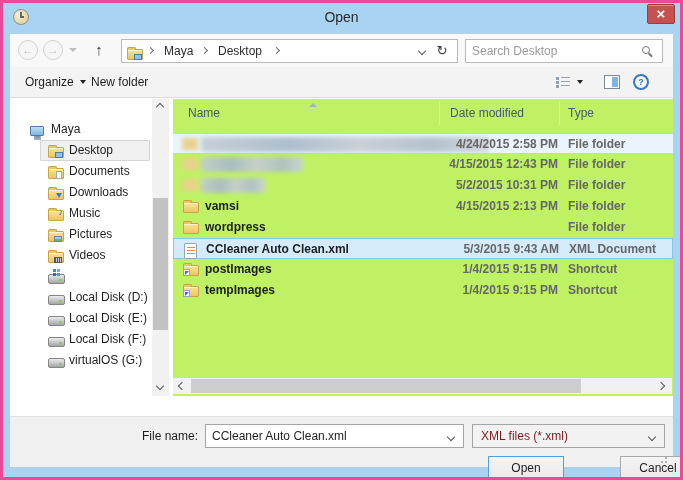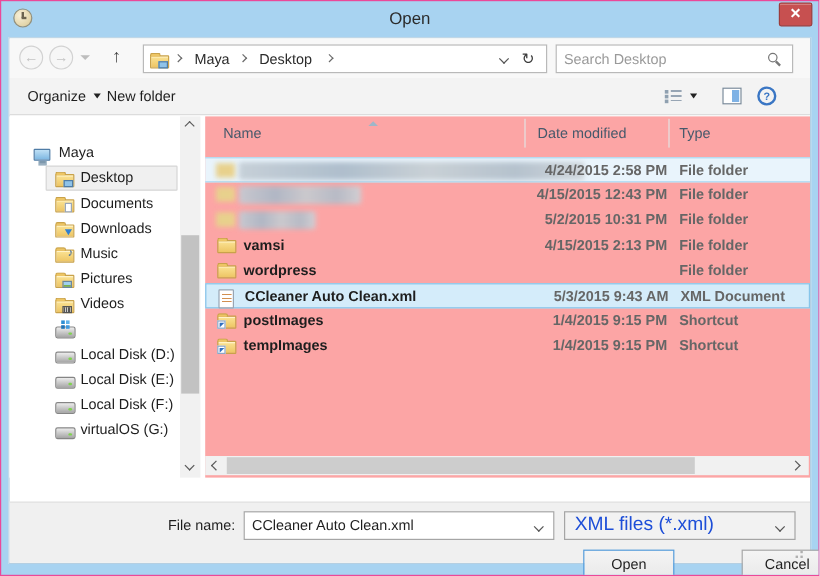--- a/index.html
+++ b/index.html
@@ -1,17 +1,17 @@
 <!DOCTYPE html>
 <html><head>
 <meta charset="utf-8">
 <style>
   * { margin:0; padding:0; box-sizing:border-box; font-family:"Liberation Sans","DejaVu Sans",sans-serif; }
   body { background:#fff; }
-  .window { position:relative; width:683px; height:480px; background:#a8d3f1; border:1px solid #ec4899; overflow:hidden; }
+  .window { position:relative; width:683px; height:480px; background:#a8d3f1; border:3px solid #ec4899; overflow:hidden; }
 
   
   .titlebar { position:absolute; top:0; left:0; right:0; height:30px; }
   .app-icon { position:absolute; left:10px; top:6px; width:16px; height:16px; border-radius:50%;
     background:radial-gradient(circle at 35% 35%, #f8f0d8, #d9c894); border:1px solid #93907c; }
   .app-icon::before { content:""; position:absolute; left:6px; top:2px; width:2px; height:5px; background:#6b6350; }
   .app-icon::after  { content:""; position:absolute; left:6px; top:6px; width:4px; height:2px; background:#6b6350; }
   .title { position:absolute; left:0; right:0; top:0; height:30px; line-height:28px; text-align:center;
     font-size:14px; color:#2b2b2b; }
   .close-btn { position:absolute; top:1px; right:5px; width:28px; height:20px; background:#c75050;
@@ -107,21 +107,21 @@
 
   
   .vscroll { position:absolute; left:142px; top:0; bottom:0; width:17px; background:#f1f1f1; }
   .sb-btn { position:absolute; left:0; width:17px; height:16px; cursor:pointer; }
   .sb-chev { position:absolute; left:5px; top:5px; width:6px; height:6px; border-left:1.5px solid #5a5a5a; border-top:1.5px solid #5a5a5a; }
   .chev-up { transform:rotate(45deg); } .chev-dn { transform:rotate(225deg); top:3px; }
   .chev-lf { transform:rotate(315deg); left:6px; } .chev-rt { transform:rotate(135deg); left:3px; }
   .v-thumb { position:absolute; left:1px; right:1px; top:99px; height:132px; background:#c2c2c2; cursor:pointer; }
 
   
-  .list { position:absolute; left:163px; right:0; top:0; bottom:0; background:#fca5a5; }
+  .list { position:absolute; left:163px; right:0; top:0; bottom:0; background:#bef264; }
   .list-header { position:absolute; left:0; right:0; top:0; height:28px; font-size:12px; color:#47596b; }
   .col-h { position:absolute; top:0; height:28px; line-height:28px; cursor:pointer; }
   .h-name { left:15px; } .h-date { left:277px; } .h-type { left:395px; }
   .col-div { position:absolute; top:2px; height:24px; width:1px; background:#e3e3e3; }
   .div-1 { left:266px; } .div-2 { left:386px; }
   .sort-caret { position:absolute; left:136px; top:4px; width:0; height:0;
     border-left:4px solid transparent; border-right:4px solid transparent; border-bottom:4px solid #9fb6c8; }
 
   .rows { position:absolute; left:0; right:0; top:34px; }
   .frow { position:relative; height:21px; font-size:12px; cursor:pointer;font-weight:bold; }
@@ -141,21 +141,21 @@
   .h-left { left:0; } .h-right { right:0; left:auto; }
   .h-thumb { position:absolute; left:18px; top:1px; bottom:1px; width:390px; background:#cdcdcd; cursor:pointer; }
 
   
   .footer { position:absolute; left:0; right:0; bottom:0; height:51px; background:#f0f0f0; border-top:1px solid #e2e2e2; }
   .fn-label { position:absolute; left:0; top:12px; width:188px; text-align:right; font-size:12px; color:#1e1e1e; }
   .fn-combo { position:absolute; left:195px; top:7px; width:259px; height:24px; background:#fff; border:1px solid #a5a5a5; }
   .fn-combo input { position:absolute; left:6px; top:1px; width:225px; height:20px; border:none; outline:none; font-size:12px; color:#1e1e1e; background:transparent; }
   .combo-chev { position:absolute; right:9px; top:9px; width:6px; height:6px; border-right:1px solid #555; border-bottom:1px solid #555; transform:rotate(45deg); }
   .ft-select { position:absolute; left:462px; top:7px; width:193px; height:24px; background:#f2f2f2; border:1px solid #a5a5a5; cursor:pointer; }
-  .ft-select .val { position:absolute; left:8px; top:0; height:22px; line-height:22px; font-size:16px; color:#1d4ed8; }
+  .ft-select .val { position:absolute; left:8px; top:0; height:22px; line-height:22px; font-size:12px; color:#7f1d1d; }
   .btn { position:absolute; top:39px; width:76px; height:25px; background:linear-gradient(180deg,#f4f4f4,#e9e9e9);
     text-align:center; line-height:23px; font-size:12px; color:#1e1e1e; cursor:pointer; }
   .btn-open { left:478px; border:1px solid #569ddb; }
   .btn-cancel { left:578px; border:1px solid #a8a8a8;margin-left:32px; }
   .grip { position:absolute; right:6px; bottom:8px; width:2px; height:2px; background:#b0b0b0;
     box-shadow:0 4px #b0b0b0, -4px 4px #b0b0b0; }
 </style>
 </head>
 <body>
 

